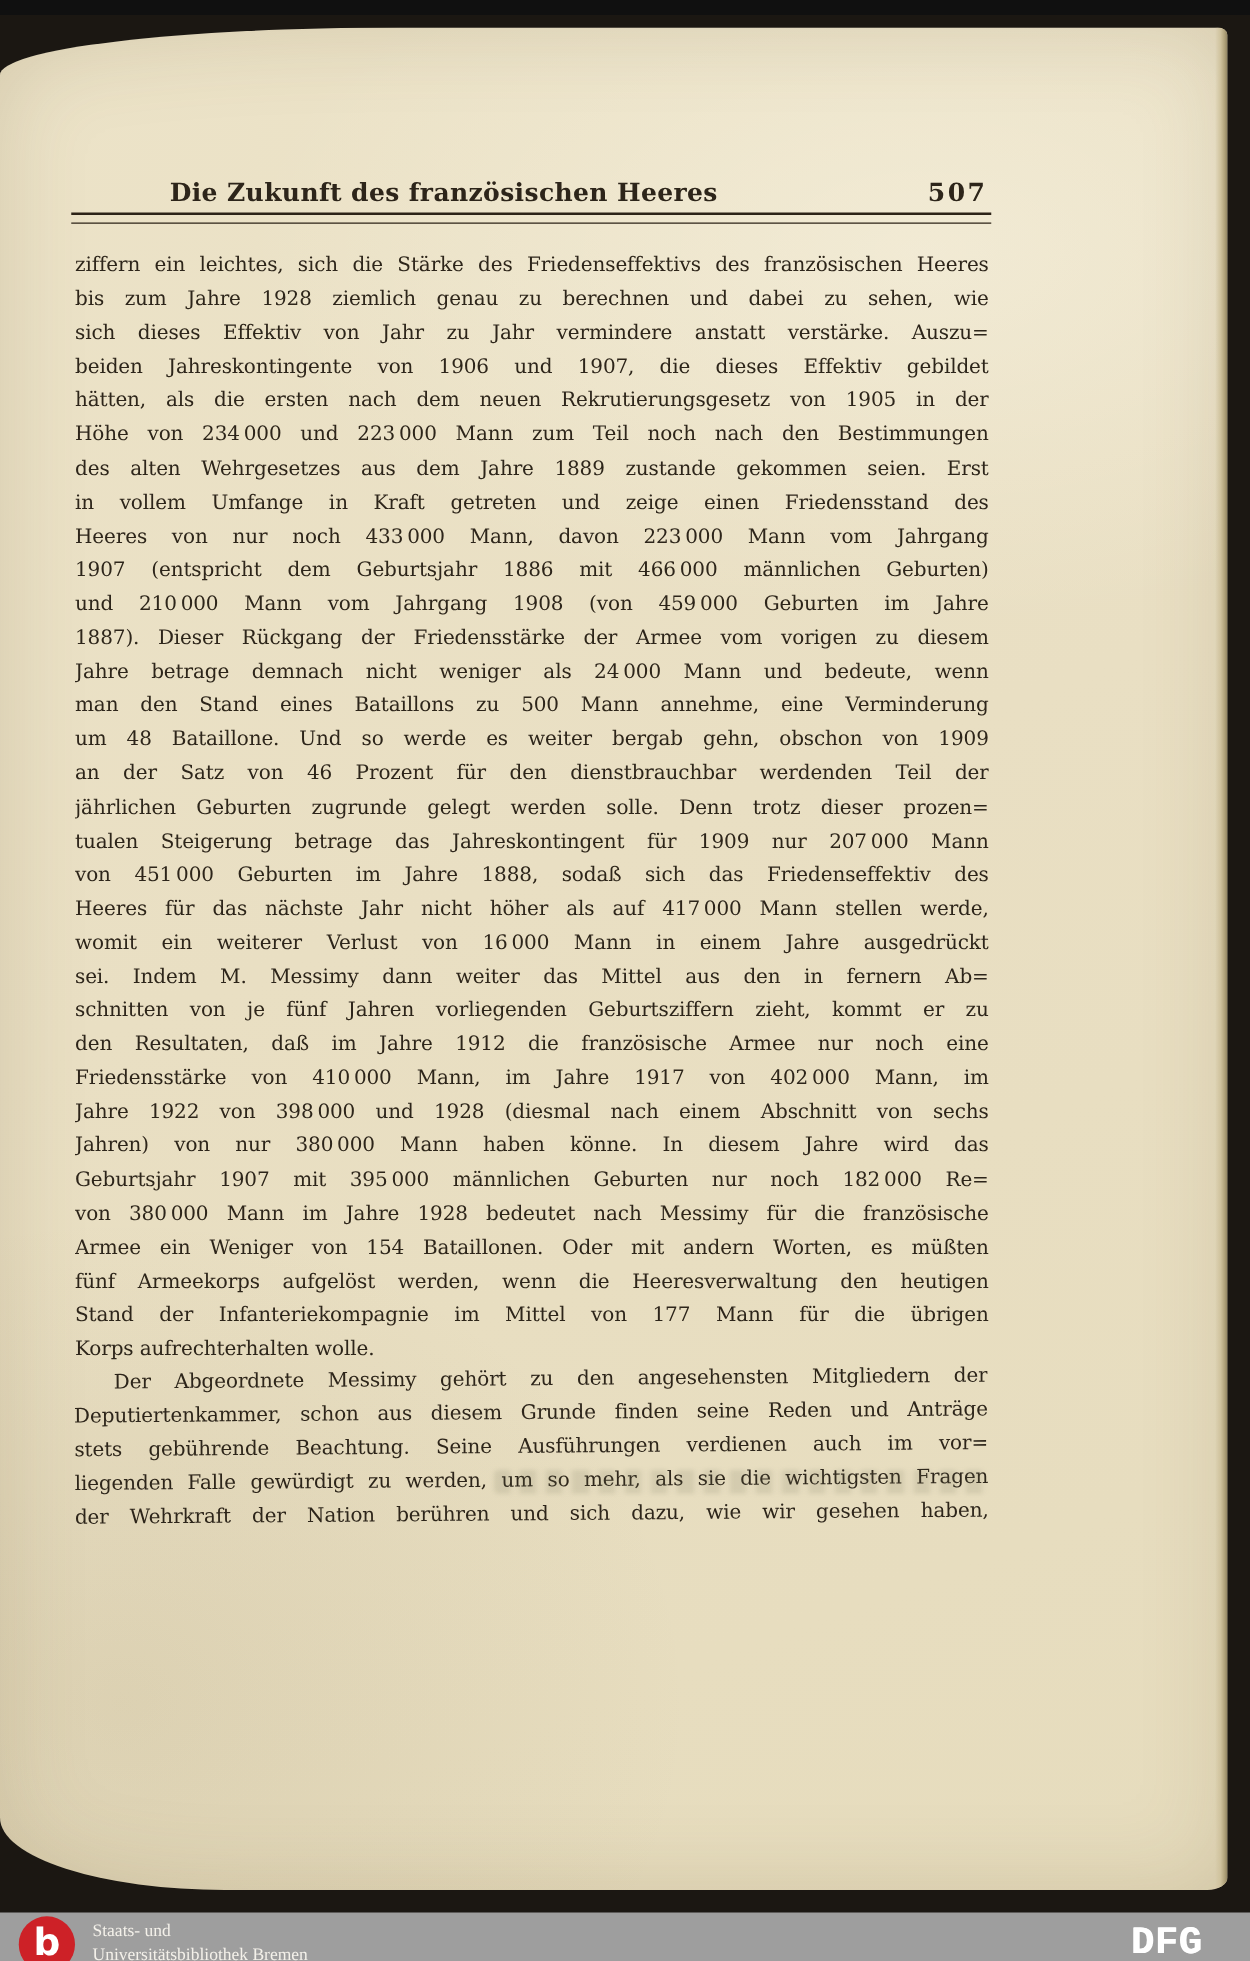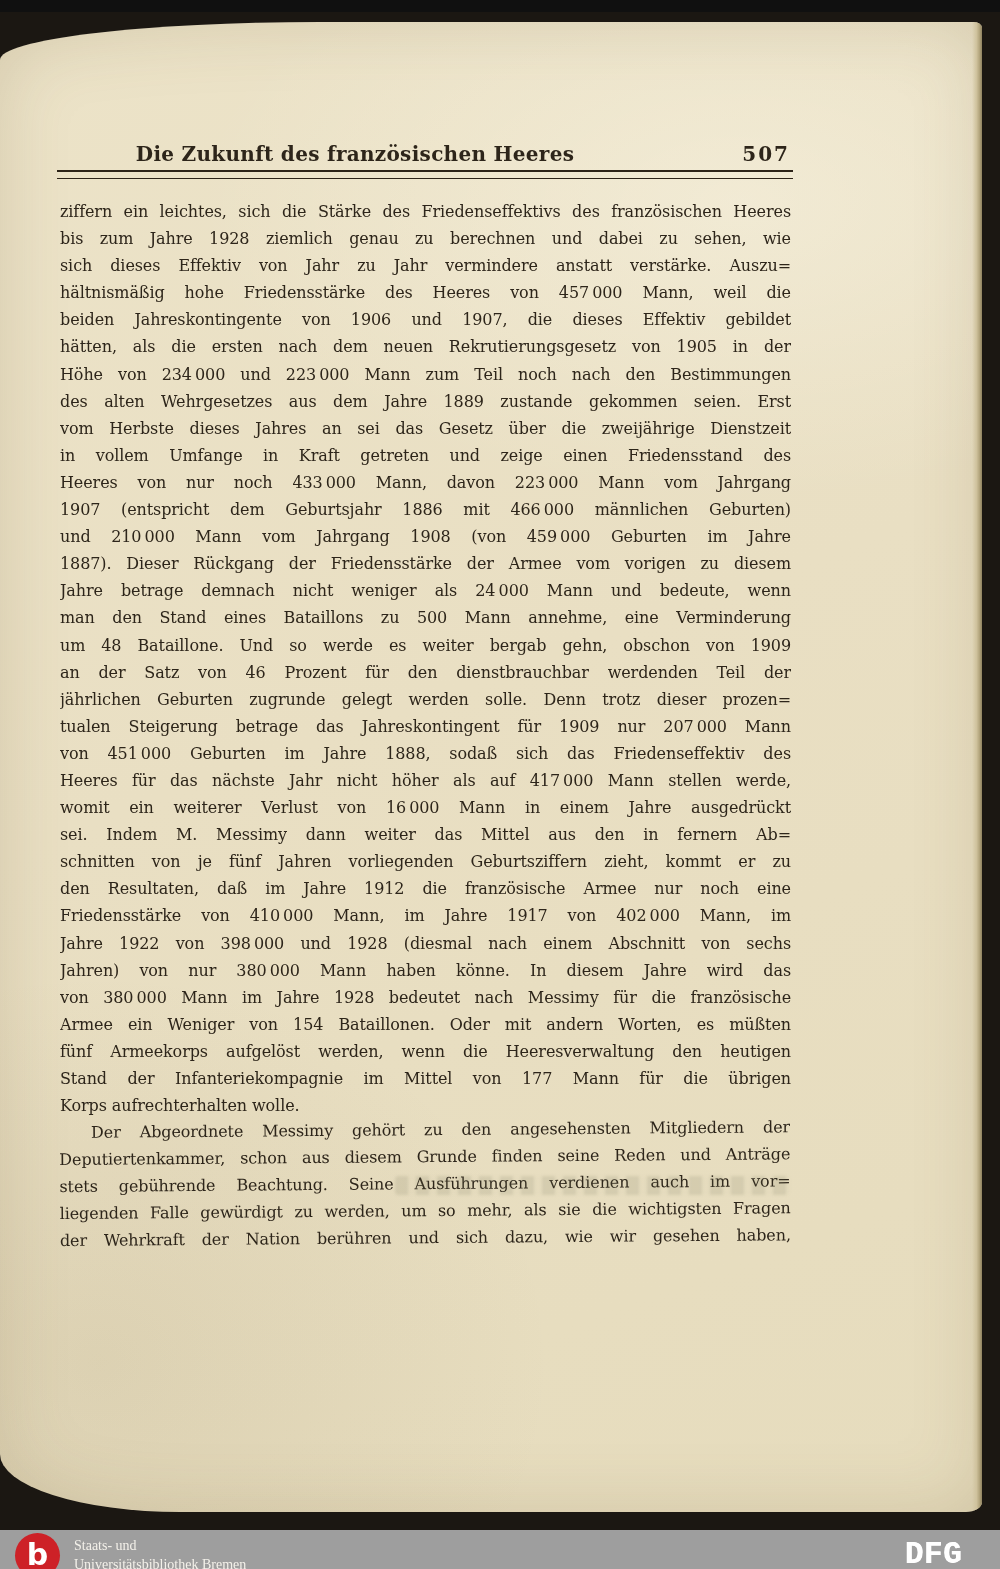--- a/index.html
+++ b/index.html
@@ -136,46 +136,45 @@
     <span class="page-number">507</span>
   </div>
 
   <div class="double-rule"></div>
 
   <div class="body-text">
       <div class="para">
         <div class="line">ziffern ein leichtes, sich die Stärke des Friedenseffektivs des französischen Heeres</div>
         <div class="line">bis zum Jahre 1928 ziemlich genau zu berechnen und dabei zu sehen, wie</div>
         <div class="line">sich dieses Effektiv von Jahr zu Jahr vermindere anstatt verstärke. Auszu=</div>
-        <div class="line">hältnismäßig hohe Friedensstärke des Heeres von 457 000 Mann, weil die</div>
         <div class="line">beiden Jahreskontingente von 1906 und 1907, die dieses Effektiv gebildet</div>
         <div class="line">hätten, als die ersten nach dem neuen Rekrutierungsgesetz von 1905 in der</div>
         <div class="line">Höhe von 234 000 und 223 000 Mann zum Teil noch nach den Bestimmungen</div>
         <div class="line">des alten Wehrgesetzes aus dem Jahre 1889 zustande gekommen seien. Erst</div>
-        <div class="line">vom Herbste dieses Jahres an sei das Gesetz über die zweijährige Dienstzeit</div>
         <div class="line">in vollem Umfange in Kraft getreten und zeige einen Friedensstand des</div>
         <div class="line">Heeres von nur noch 433 000 Mann, davon 223 000 Mann vom Jahrgang</div>
         <div class="line">1907 (entspricht dem Geburtsjahr 1886 mit 466 000 männlichen Geburten)</div>
         <div class="line">und 210 000 Mann vom Jahrgang 1908 (von 459 000 Geburten im Jahre</div>
         <div class="line">1887). Dieser Rückgang der Friedensstärke der Armee vom vorigen zu diesem</div>
         <div class="line">Jahre betrage demnach nicht weniger als 24 000 Mann und bedeute, wenn</div>
         <div class="line">man den Stand eines Bataillons zu 500 Mann annehme, eine Verminderung</div>
         <div class="line">um 48 Bataillone. Und so werde es weiter bergab gehn, obschon von 1909</div>
         <div class="line">an der Satz von 46 Prozent für den dienstbrauchbar werdenden Teil der</div>
         <div class="line">jährlichen Geburten zugrunde gelegt werden solle. Denn trotz dieser prozen=</div>
         <div class="line">tualen Steigerung betrage das Jahreskontingent für 1909 nur 207 000 Mann</div>
         <div class="line">von 451 000 Geburten im Jahre 1888, sodaß sich das Friedenseffektiv des</div>
         <div class="line">Heeres für das nächste Jahr nicht höher als auf 417 000 Mann stellen werde,</div>
         <div class="line">womit ein weiterer Verlust von 16 000 Mann in einem Jahre ausgedrückt</div>
         <div class="line">sei. Indem M. Messimy dann weiter das Mittel aus den in fernern Ab=</div>
         <div class="line">schnitten von je fünf Jahren vorliegenden Geburtsziffern zieht, kommt er zu</div>
         <div class="line">den Resultaten, daß im Jahre 1912 die französische Armee nur noch eine</div>
         <div class="line">Friedensstärke von 410 000 Mann, im Jahre 1917 von 402 000 Mann, im</div>
         <div class="line">Jahre 1922 von 398 000 und 1928 (diesmal nach einem Abschnitt von sechs</div>
         <div class="line">Jahren) von nur 380 000 Mann haben könne. In diesem Jahre wird das</div>
+        <div class="line">Geburtsjahr 1907 mit 395 000 männlichen Geburten nur noch 182 000 Re=</div>
         <div class="line">von 380 000 Mann im Jahre 1928 bedeutet nach Messimy für die französische</div>
         <div class="line">Armee ein Weniger von 154 Bataillonen. Oder mit andern Worten, es müßten</div>
         <div class="line">fünf Armeekorps aufgelöst werden, wenn die Heeresverwaltung den heutigen</div>
         <div class="line">Stand der Infanteriekompagnie im Mittel von 177 Mann für die übrigen</div>
         <div class="line no-just">Korps aufrechterhalten wolle.</div>
       </div>
       <div class="para tilted">
         <div class="line indent">Der Abgeordnete Messimy gehört zu den angesehensten Mitgliedern der</div>
         <div class="line">Deputiertenkammer, schon aus diesem Grunde finden seine Reden und Anträge</div>
         <div class="line">stets gebührende Beachtung. Seine Ausführungen verdienen auch im vor=</div>

